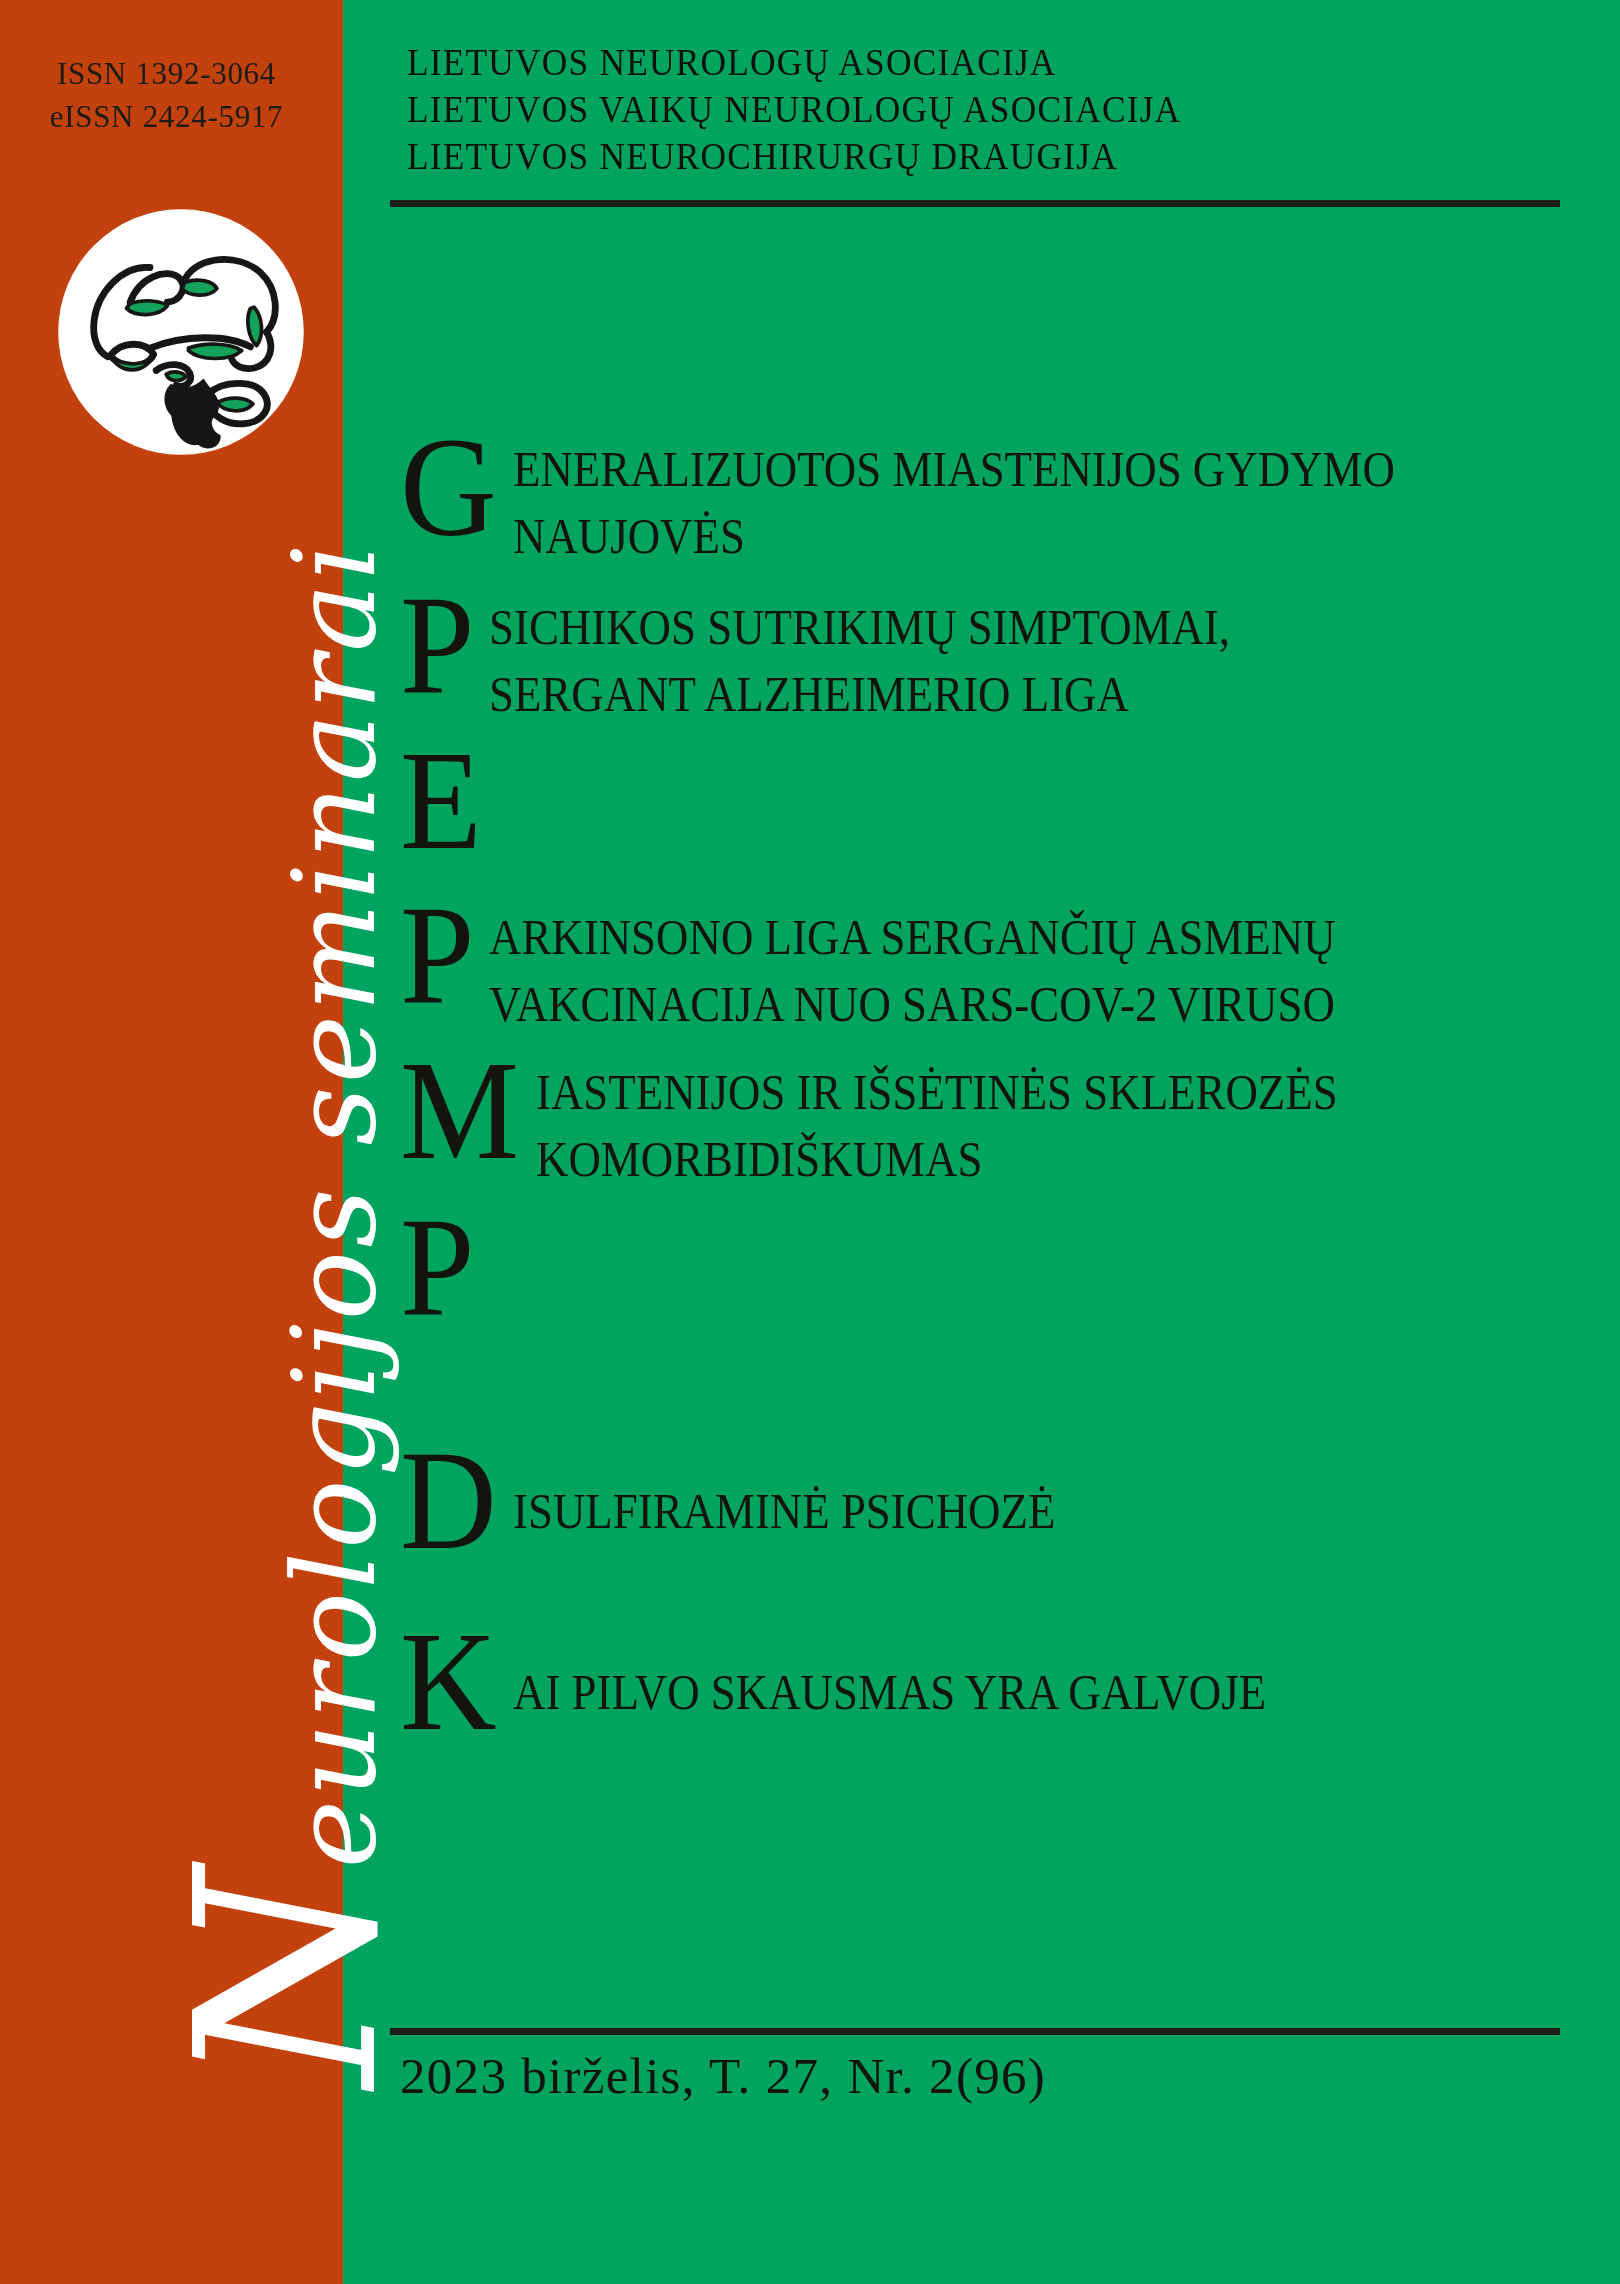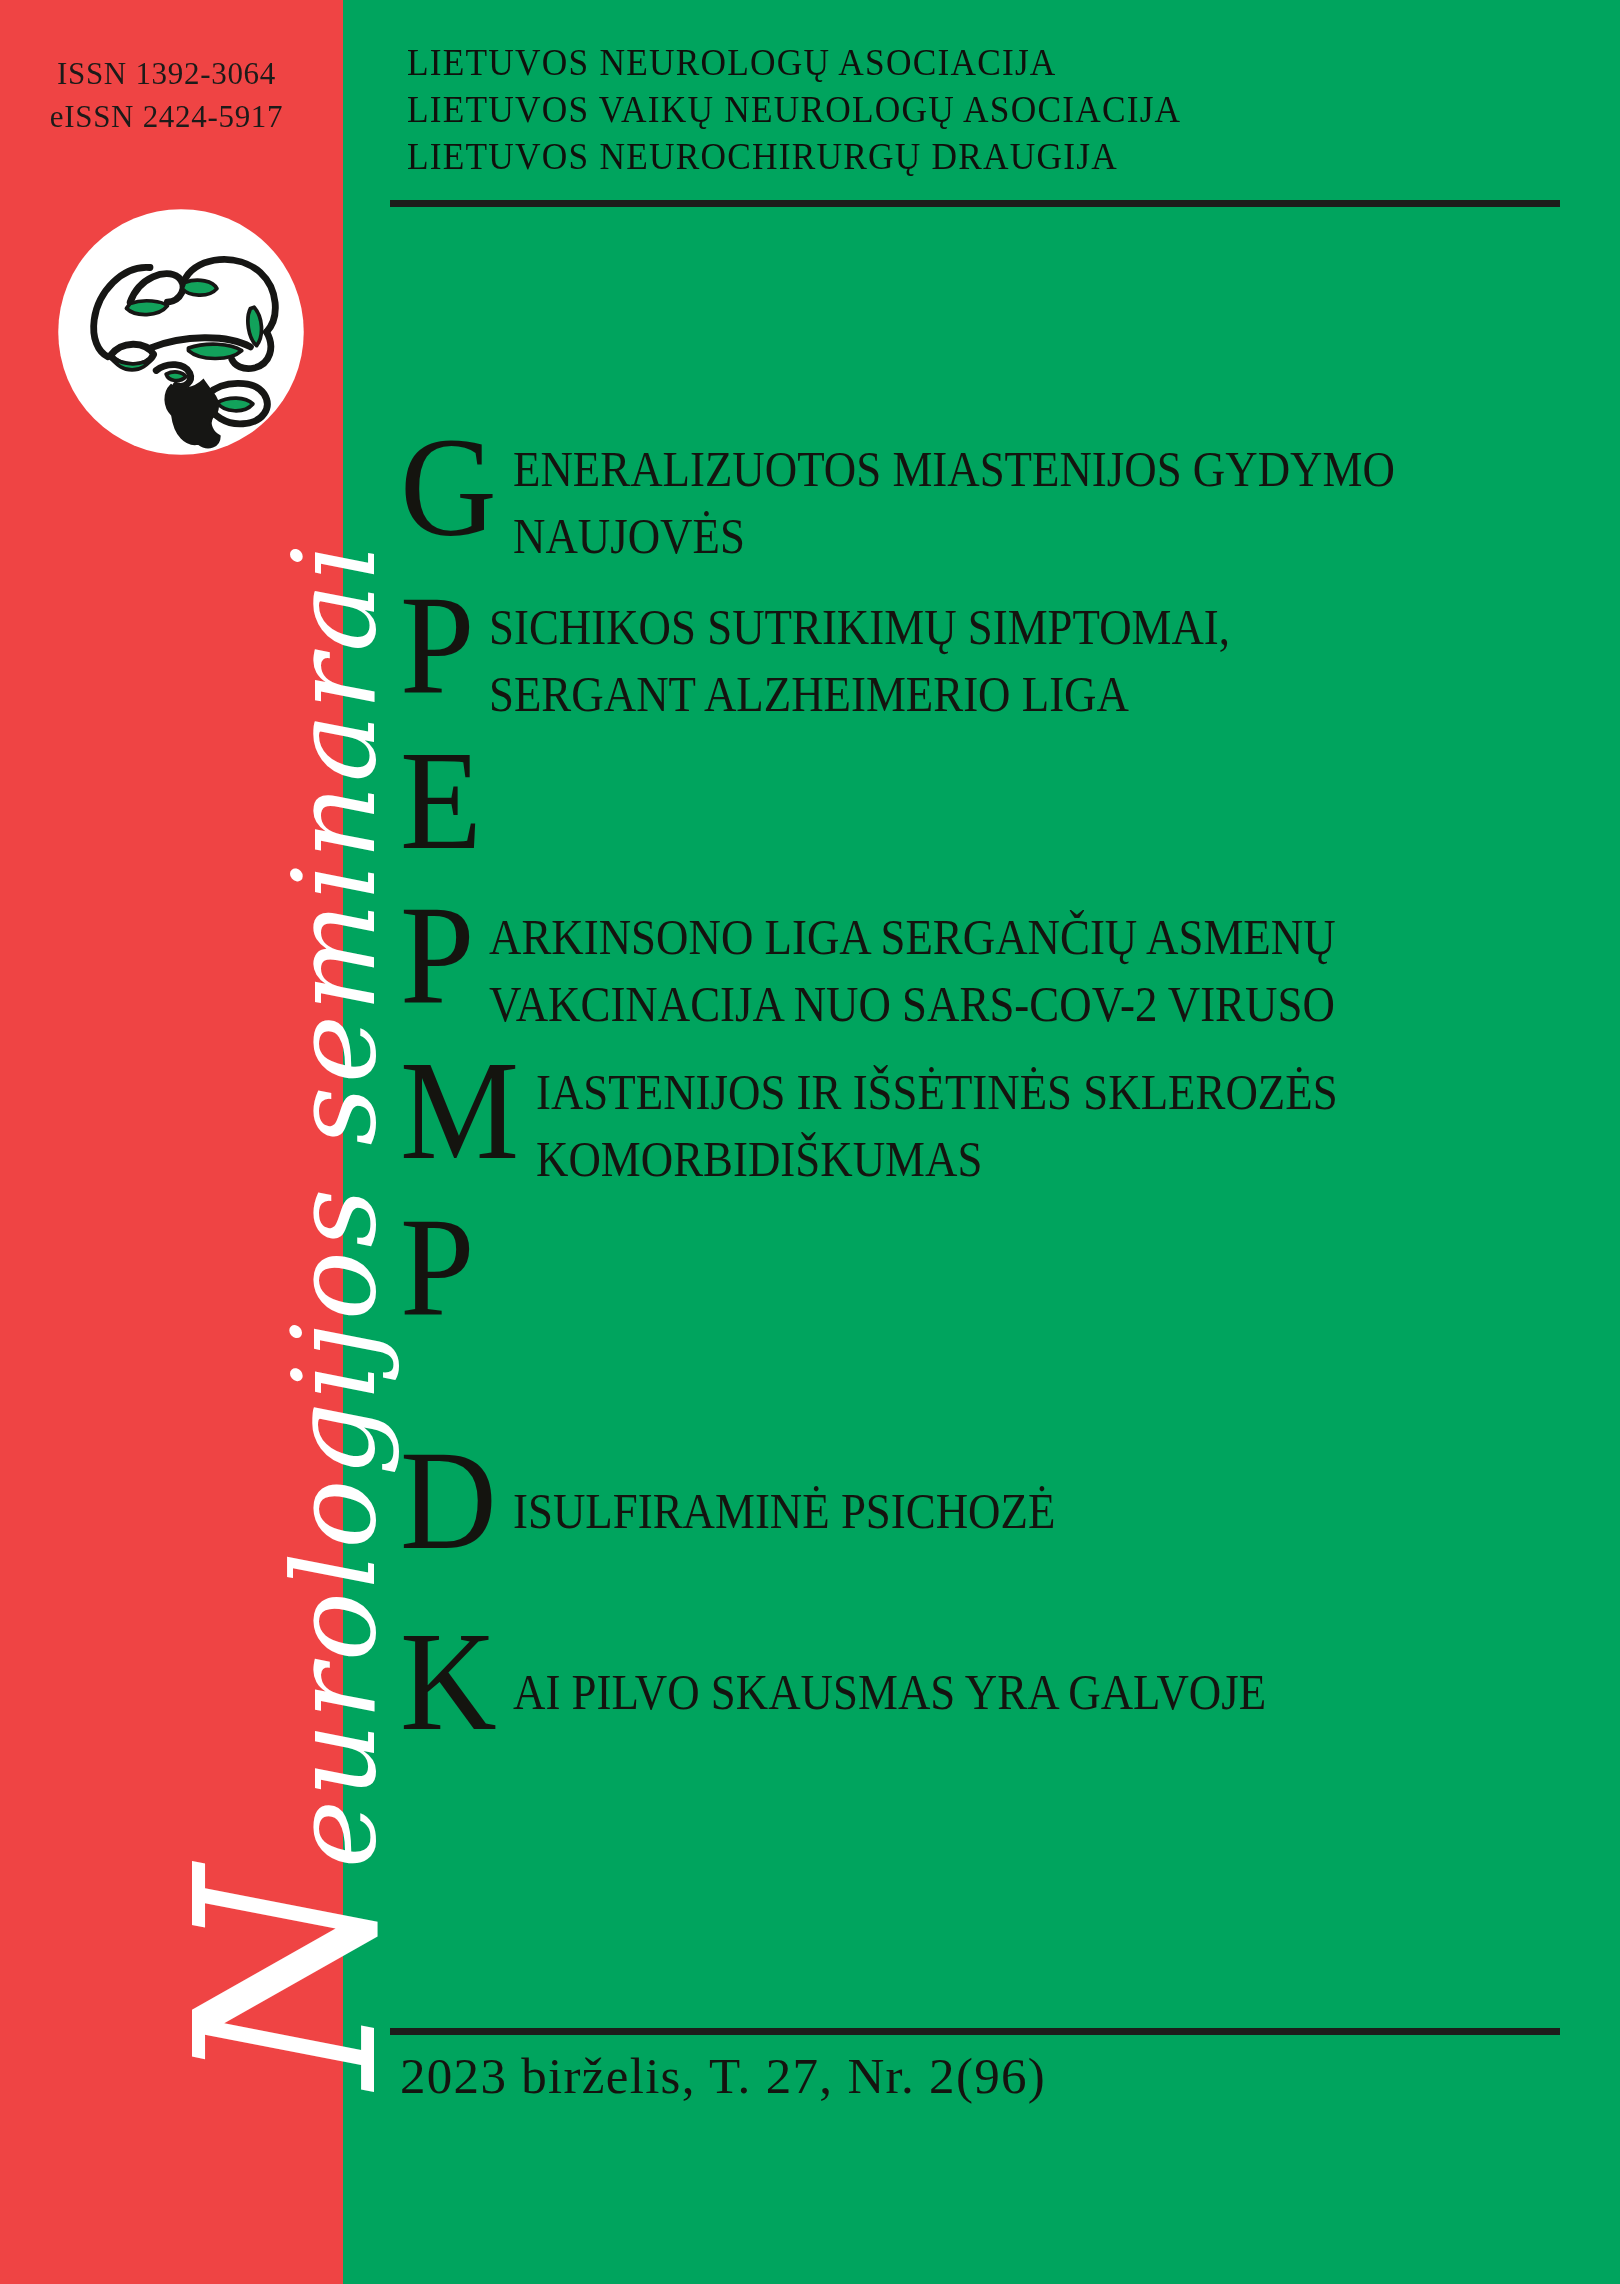--- a/index.html
+++ b/index.html
@@ -4,21 +4,21 @@
 <style>
   html,body{margin:0;padding:0;}
   body{
     width:1620px;height:2284px;position:relative;overflow:hidden;
     font-family:"Liberation Serif", serif;
     background:#00A45E;
   }
   
   .sidebar{
     position:absolute;left:0;top:0;width:343px;height:2284px;
-    background:#ef4444;
+    background:#c2410c;
   }
   .issn-block{
     position:absolute;left:20px;top:52px;width:293px;
     text-align:center;color:#1B1B19;
     font-size:31px;line-height:43px;letter-spacing:0.7px;
   }
   .logo-wrap{
     position:absolute;left:57px;top:208px;width:248px;height:248px;
   }
   .vtitle{

